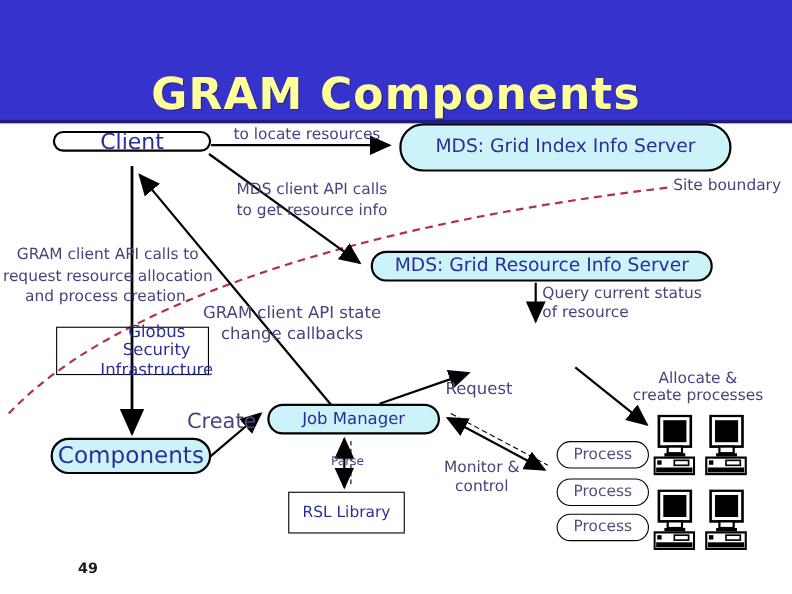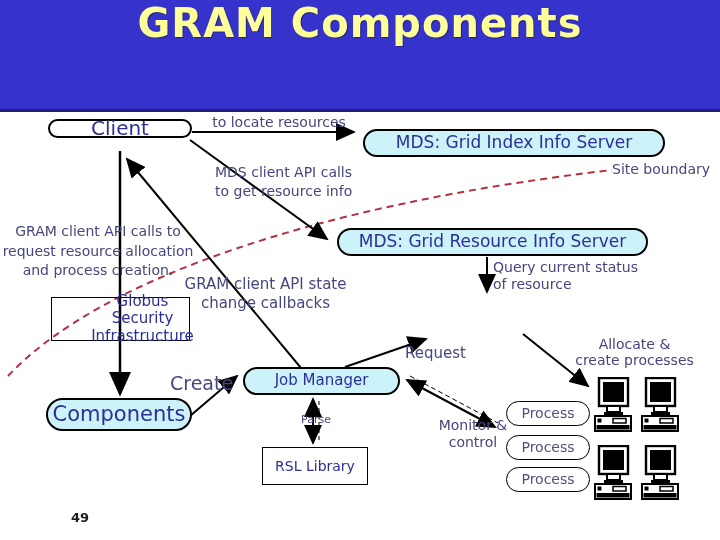--- a/index.html
+++ b/index.html
@@ -3,21 +3,21 @@
 <meta charset="utf-8">
 <style>
   html,body{margin:0;padding:0;background:#888;}
   .slide{
     position:relative;width:720px;height:540px;background:#ffffff;overflow:hidden;
     font-family:"DejaVu Sans","Liberation Sans",sans-serif;
   }
   .banner{
     position:absolute;left:0;top:0;width:720px;height:109px;
     background:var(--banner);border-bottom:3px solid var(--banner_edge);
-    display:flex;align-items:flex-start;justify-content:center;
+    display:flex;align-items:flex-end;justify-content:center;
   }
   .banner .title{
     color:var(--title_text);font-size:40px;font-weight:bold;letter-spacing:1px;
     text-shadow:1px 1px 0 rgba(0,0,0,.35);
   }
   svg.wires{position:absolute;left:0;top:0;z-index:1;}
   .node{
     position:absolute;z-index:2;display:flex;align-items:center;justify-content:center;
     text-align:center;color:var(--box_text);background:#fff;border:2px solid #000;
     white-space:pre-line;box-sizing:border-box;line-height:1.15;
@@ -68,21 +68,21 @@
     <line x1="523" y1="334" x2="588" y2="386" stroke="#000" stroke-width="2" marker-end="url(#ah)"></line>
 
     <line x1="407" y1="380" x2="495" y2="427" stroke="#000" stroke-width="2" marker-start="url(#ah)" marker-end="url(#ah)"></line>
     <line x1="410" y1="376" x2="498" y2="423" stroke="#000" stroke-width="1" stroke-dasharray="5,3"></line>
 
     <line x1="313" y1="399" x2="313" y2="443" stroke="#000" stroke-width="2" marker-start="url(#ah)" marker-end="url(#ah)"></line>
     <line x1="319" y1="401" x2="319" y2="441" stroke="#000" stroke-width="1" stroke-dasharray="4,3"></line>
   </svg>
 
   <div class="node stadium" style="left:48px;top:119px;width:144px;height:19px;font-size:20px;">Client</div>
-  <div class="node stadium cyan" style="left:363px;top:129px;width:302px;height:28px;font-size:17px;">MDS: Grid Index Info Server</div>
+  <div class="node stadium cyan" style="left:363px;top:112px;width:302px;height:44px;font-size:17px;">MDS: Grid Index Info Server</div>
   <div class="node stadium cyan" style="left:337px;top:228px;width:311px;height:28px;font-size:17px;">MDS: Grid Resource Info Server</div>
   <div class="node rect-thin transparent" style="left:51px;top:297px;width:139px;height:44px;font-size:15px;padding-left:44px;">Globus Security
 Infrastructure</div>
   <div class="node stadium cyan" style="left:46px;top:398px;width:146px;height:33px;font-size:21px;">Components</div>
   <div class="node stadium cyan" style="left:243px;top:367px;width:157px;height:28px;font-size:15px;">Job Manager</div>
   <div class="node rect-thin" style="left:262px;top:447px;width:106px;height:38px;font-size:14px;">RSL Library</div>
   <div class="node stadium" style="left:506px;top:401px;width:84px;height:25px;font-size:14px;border-width:1.5px;color:#50507e;">Process</div>
   <div class="node stadium" style="left:506px;top:435px;width:84px;height:25px;font-size:14px;border-width:1.5px;color:#50507e;">Process</div>
   <div class="node stadium" style="left:506px;top:467px;width:84px;height:25px;font-size:14px;border-width:1.5px;color:#50507e;">Process</div>
 
@@ -144,18 +144,18 @@
 and process creation.</div>
   <div class="label center" style="left:183px;top:275px;width:165px;font-size:15px;line-height:19px;">GRAM client API state
 change callbacks</div>
   <div class="label" style="left:170px;top:372px;font-size:19px;">Create</div>
   <div class="label" style="left:261px;top:413px;font-size:11px;margin-left:40px;">Parse</div>
   <div class="label" style="left:405px;top:344px;font-size:15px;">Request</div>
   <div class="label center" style="left:562px;top:336px;width:145px;font-size:14px;line-height:16px;">Allocate &amp;
 create processes</div>
   <div class="label" style="left:493px;top:259px;font-size:14px;line-height:17px;">Query current status
 of resource</div>
-  <div class="label center" style="left:398px;top:417px;width:80px;font-size:14px;line-height:17px;margin-left:35px;">Monitor &amp;
+  <div class="label center" style="left:398px;top:417px;width:80px;font-size:14px;line-height:17px;">Monitor &amp;
 control</div>
 
   <div class="pagenum" style="left:71px;top:510px;font-size:13px;">49</div>
 
 </div>
 
 </body></html>

